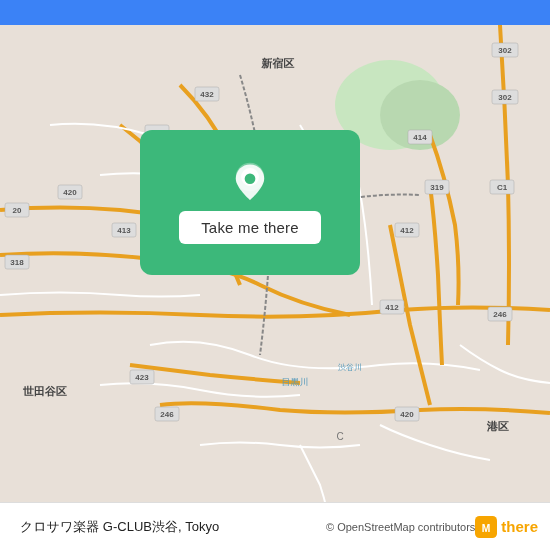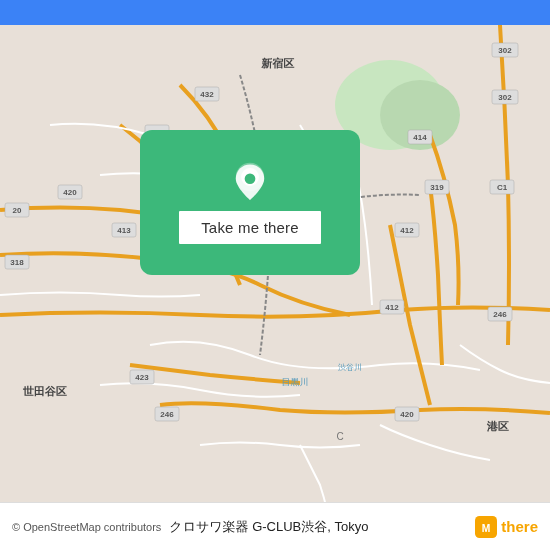--- a/index.html
+++ b/index.html
@@ -44,21 +44,21 @@
     }
 
     #location-pin {
       width: 40px;
       height: 40px;
     }
 
     #take-me-there-btn {
       background: white;
       border: none;
-      border-radius: 1px;
+      border-radius: 6px;
       padding: 8px 22px;
       font-size: 15px;
       font-weight: 500;
       color: #333;
       cursor: pointer;
       letter-spacing: 0.2px;
     }
 
     
     #bottom-bar {
@@ -223,25 +223,25 @@
       <circle cx="20" cy="18" r="16" fill="white" opacity="0.3"></circle>
       <circle cx="20" cy="18" r="10" fill="white"></circle>
       <path d="M20 4 C11 4 4 11 4 20 C4 30 20 44 20 44 C20 44 36 30 36 20 C36 11 29 4 20 4Z" fill="white" opacity="0.9"></path>
       <circle cx="20" cy="20" r="6" fill="#3cb87a"></circle>
     </svg>
 
     <button id="take-me-there-btn">Take me there</button>
   </div>
 
   <div id="bottom-bar">
-    <span id="attribution">© OpenStreetMap contributors</span>
     <span id="place-info">
       <span>クロサワ楽器 G-CLUB渋谷,</span>
       <span>Tokyo</span>
     </span>
+    <span id="attribution">© OpenStreetMap contributors</span>
     <div id="moovit-logo">
 
       <svg id="moovit-icon" viewBox="0 0 30 30" xmlns="http://www.w3.org/2000/svg">
         <rect width="30" height="30" rx="6" fill="#f7a500"></rect>
         <text x="15" y="22" text-anchor="middle" fill="white" font-size="14" font-weight="bold">M</text>
       </svg>
       <span>there</span>
     </div>
   </div>
 

